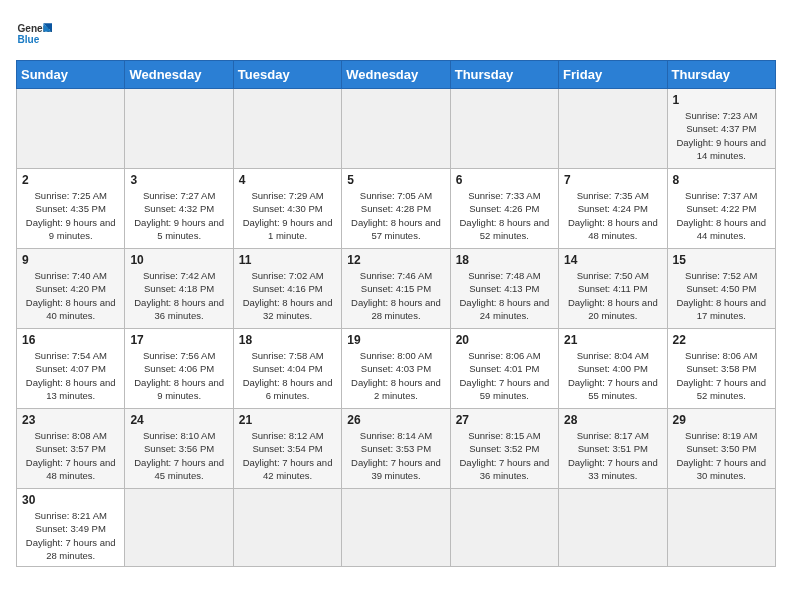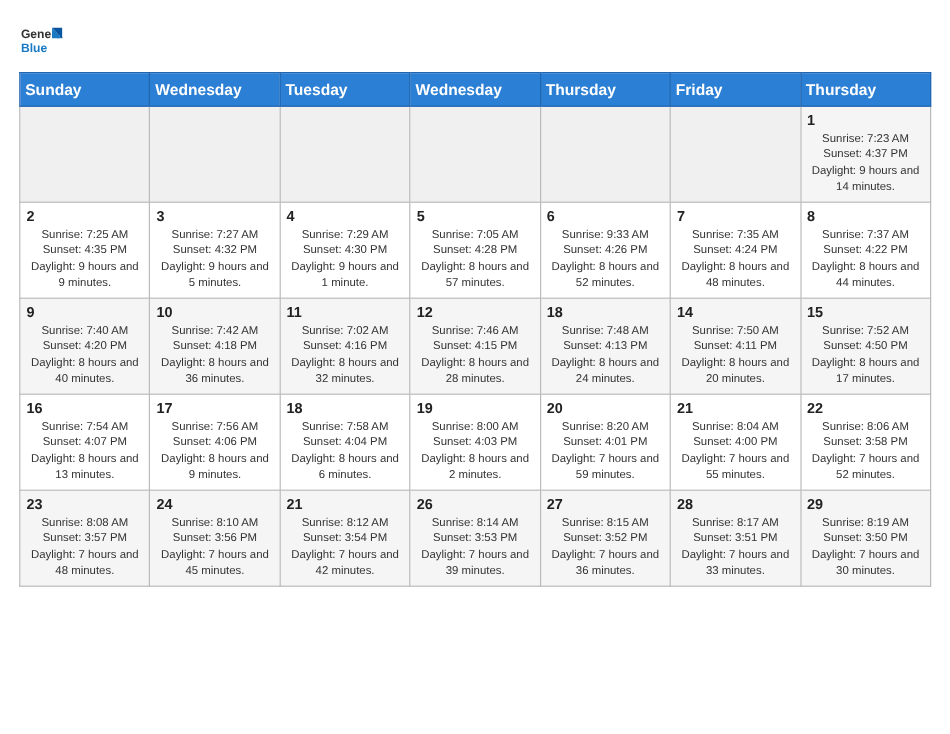--- a/index.html
+++ b/index.html
@@ -159,21 +159,21 @@
         </td>
         <td>
           <span class="day-num">5</span>
           <div class="day-info">Sunrise: 7:05 AM
 Sunset: 4:28 PM
 Daylight: 8 hours
 and 57 minutes.</div>
         </td>
         <td>
           <span class="day-num">6</span>
-          <div class="day-info">Sunrise: 9:33 AM
+          <div class="day-info">Sunrise: 7:33 AM
 Sunset: 4:26 PM
 Daylight: 8 hours
 and 52 minutes.</div>
         </td>
         <td>
           <span class="day-num">7</span>
           <div class="day-info">Sunrise: 7:35 AM
 Sunset: 4:24 PM
 Daylight: 8 hours
 and 48 minutes.</div>
@@ -261,21 +261,21 @@
         </td>
         <td>
           <span class="day-num">19</span>
           <div class="day-info">Sunrise: 8:00 AM
 Sunset: 4:03 PM
 Daylight: 8 hours
 and 2 minutes.</div>
         </td>
         <td>
           <span class="day-num">20</span>
-          <div class="day-info">Sunrise: 8:20 AM
+          <div class="day-info">Sunrise: 8:06 AM
 Sunset: 4:01 PM
 Daylight: 7 hours
 and 59 minutes.</div>
         </td>
         <td>
           <span class="day-num">21</span>
           <div class="day-info">Sunrise: 8:04 AM
 Sunset: 4:00 PM
 Daylight: 7 hours
 and 55 minutes.</div>
@@ -331,15 +331,30 @@
 Daylight: 7 hours
 and 33 minutes.</div>
         </td>
         <td>
           <span class="day-num">29</span>
           <div class="day-info">Sunrise: 8:19 AM
 Sunset: 3:50 PM
 Daylight: 7 hours
 and 30 minutes.</div>
         </td>
+      </tr>
+      <tr class="last-row">
+        <td>
+          <span class="day-num">30</span>
+          <div class="day-info">Sunrise: 8:21 AM
+Sunset: 3:49 PM
+Daylight: 7 hours
+and 28 minutes.</div>
+        </td>
+        <td class="empty-cell"></td>
+        <td class="empty-cell"></td>
+        <td class="empty-cell"></td>
+        <td class="empty-cell"></td>
+        <td class="empty-cell"></td>
+        <td class="empty-cell"></td>
       </tr>
     </tbody>
 </table>
 
 </body></html>

